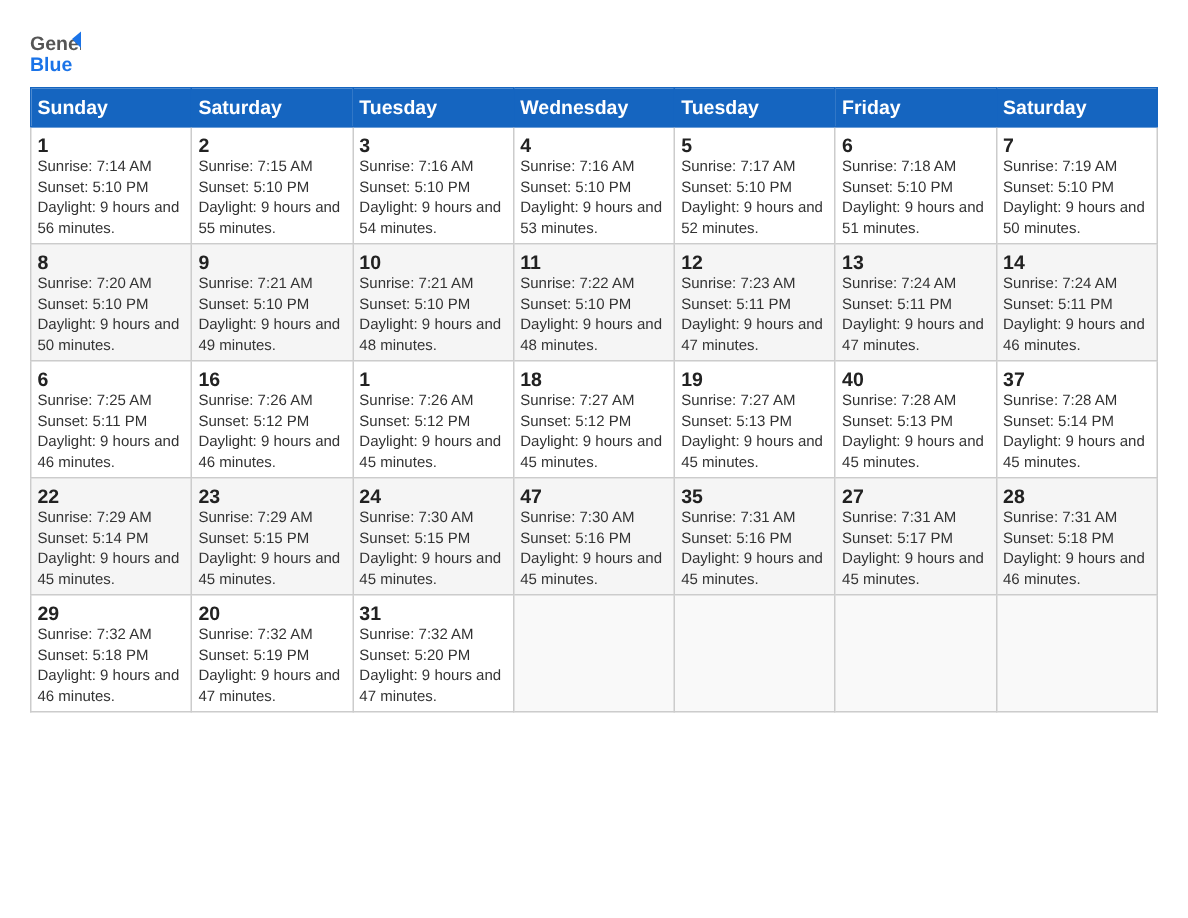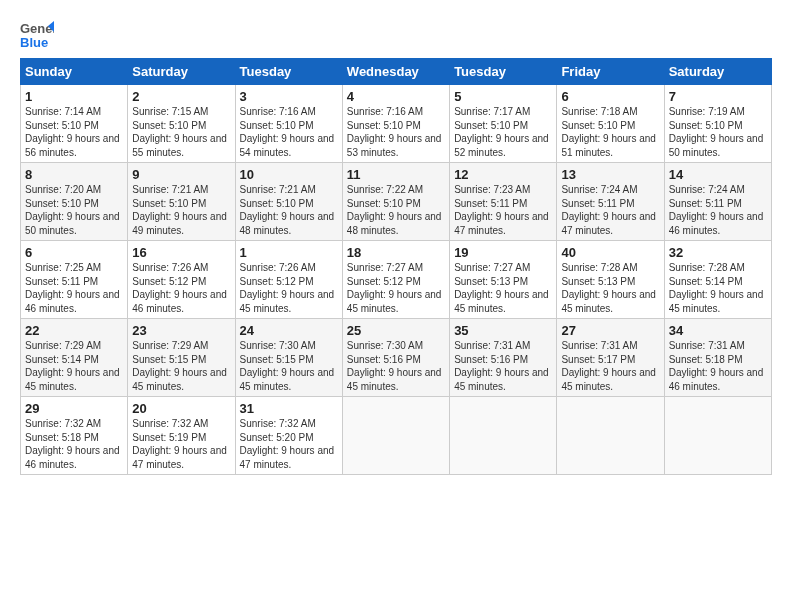--- a/index.html
+++ b/index.html
@@ -195,51 +195,51 @@
           </td>
           <td>
             <span class="day-num">19</span>
             <div class="day-info">Sunrise: 7:27 AM<br>Sunset: 5:13 PM<br>Daylight: 9 hours and 45 minutes.</div>
           </td>
           <td>
             <span class="day-num">40</span>
             <div class="day-info">Sunrise: 7:28 AM<br>Sunset: 5:13 PM<br>Daylight: 9 hours and 45 minutes.</div>
           </td>
           <td>
-            <span class="day-num">32</span>
+            <span class="day-num">37</span>
             <div class="day-info">Sunrise: 7:28 AM<br>Sunset: 5:14 PM<br>Daylight: 9 hours and 45 minutes.</div>
           </td>
         </tr>
         <tr>
           <td>
             <span class="day-num">22</span>
             <div class="day-info">Sunrise: 7:29 AM<br>Sunset: 5:14 PM<br>Daylight: 9 hours and 45 minutes.</div>
           </td>
           <td>
             <span class="day-num">23</span>
             <div class="day-info">Sunrise: 7:29 AM<br>Sunset: 5:15 PM<br>Daylight: 9 hours and 45 minutes.</div>
           </td>
           <td>
             <span class="day-num">24</span>
             <div class="day-info">Sunrise: 7:30 AM<br>Sunset: 5:15 PM<br>Daylight: 9 hours and 45 minutes.</div>
           </td>
           <td>
-            <span class="day-num">25</span>
+            <span class="day-num">47</span>
             <div class="day-info">Sunrise: 7:30 AM<br>Sunset: 5:16 PM<br>Daylight: 9 hours and 45 minutes.</div>
           </td>
           <td>
             <span class="day-num">35</span>
             <div class="day-info">Sunrise: 7:31 AM<br>Sunset: 5:16 PM<br>Daylight: 9 hours and 45 minutes.</div>
           </td>
           <td>
             <span class="day-num">27</span>
             <div class="day-info">Sunrise: 7:31 AM<br>Sunset: 5:17 PM<br>Daylight: 9 hours and 45 minutes.</div>
           </td>
           <td>
-            <span class="day-num">34</span>
+            <span class="day-num">28</span>
             <div class="day-info">Sunrise: 7:31 AM<br>Sunset: 5:18 PM<br>Daylight: 9 hours and 46 minutes.</div>
           </td>
         </tr>
         <tr>
           <td>
             <span class="day-num">29</span>
             <div class="day-info">Sunrise: 7:32 AM<br>Sunset: 5:18 PM<br>Daylight: 9 hours and 46 minutes.</div>
           </td>
           <td>
             <span class="day-num">20</span>

